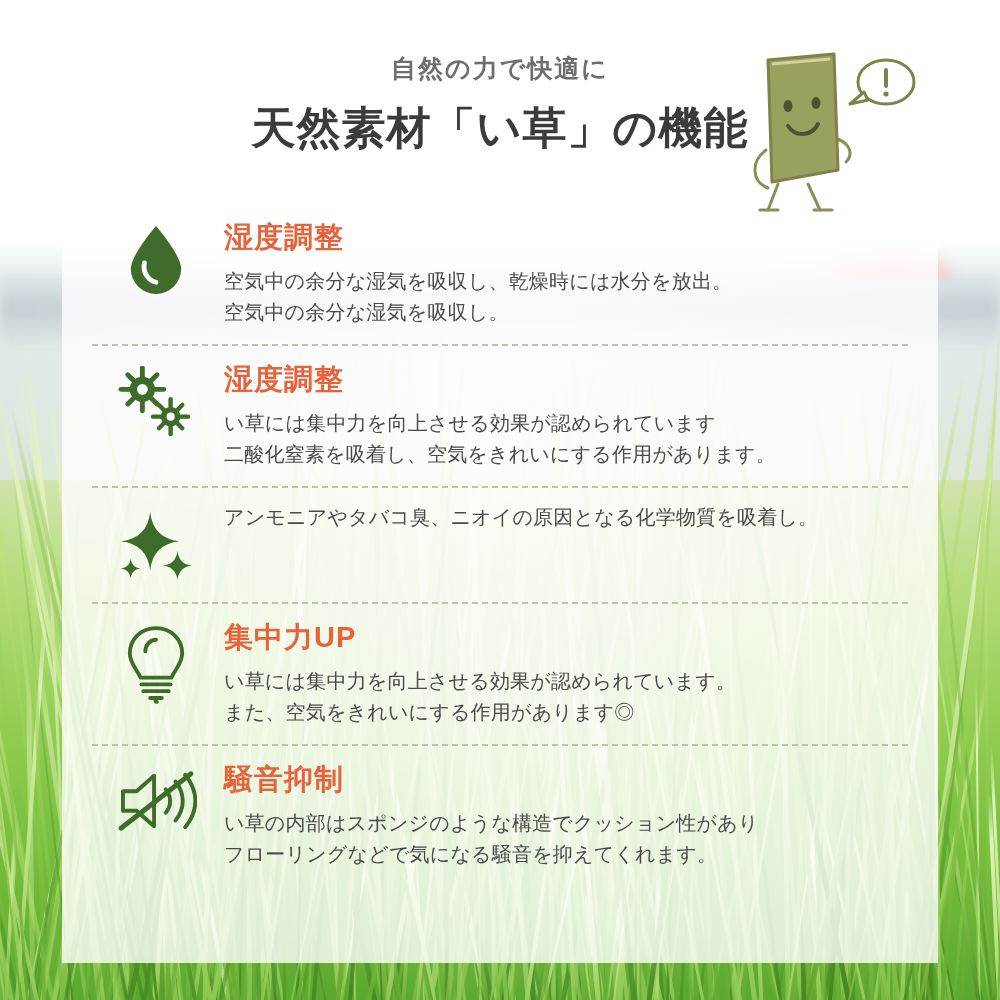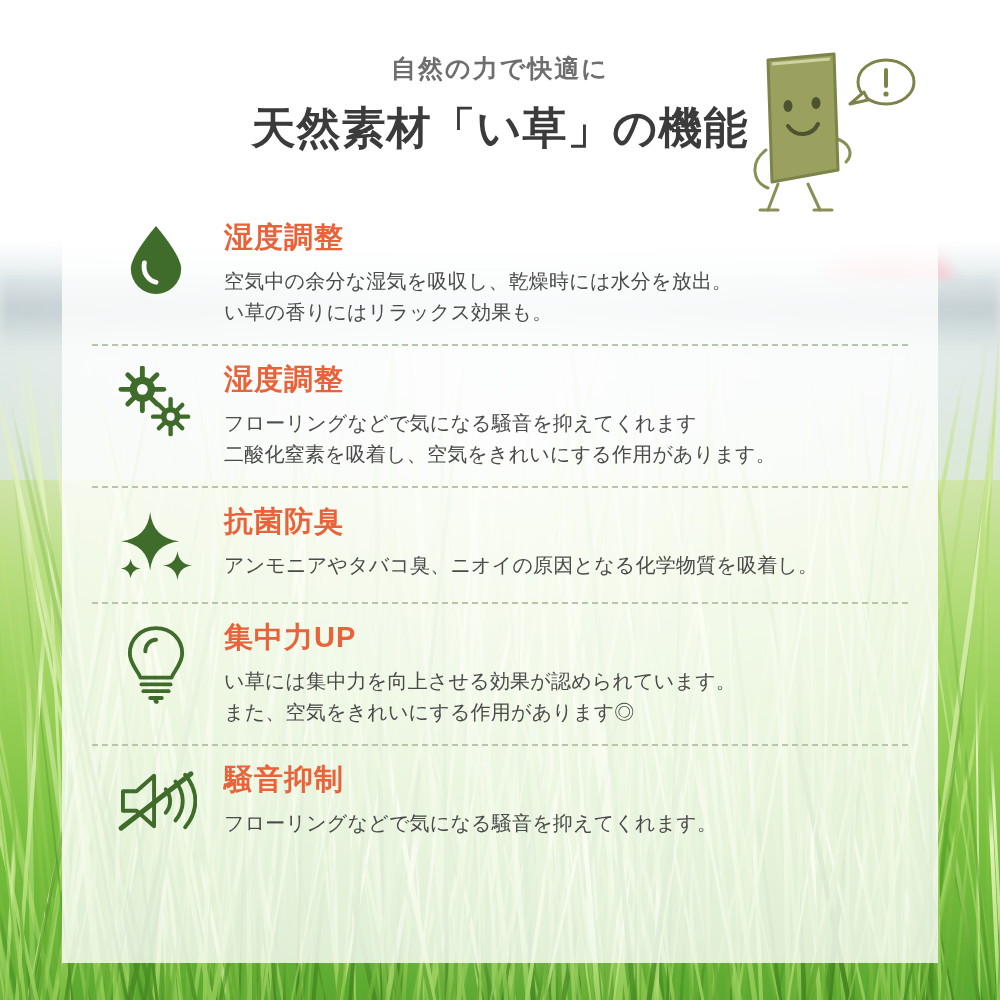--- a/index.html
+++ b/index.html
@@ -656,21 +656,21 @@
       <div class="row-icon">
         <svg class="ico" viewBox="0 0 64 72" width="62" height="70" aria-hidden="true">
           <path d="M32 2 C32 2 6 32 6 46 A26 26 0 0 0 58 46 C58 32 32 2 32 2 Z" fill="#3f6b2b"></path>
           <path d="M20 40 C18 50 24 58 32 60" fill="none" stroke="#ffffff" stroke-width="5" stroke-linecap="round"></path>
         </svg>
       </div>
       <div class="row-text">
         <p class="row-title">湿度調整</p>
         <p class="row-desc">
           <span>空気中の余分な湿気を吸収し、乾燥時には水分を放出。</span>
-          <span>い草の香りにはリラックス効果も。</span>
+          <span>空気中の余分な湿気を吸収し。</span>
         </p>
       </div>
     </div>
 
     <div class="row">
       <div class="row-icon">
         <svg class="ico" viewBox="0 0 80 76" width="78" height="74" aria-hidden="true">
           <g fill="#3f6b2b">
             <g transform="translate(26,24)">
               <circle cx="0" cy="0" r="13"></circle>
@@ -699,38 +699,37 @@
                   <line x1="-6" y1="6" x2="-12" y2="12"></line>
               </g>
               <circle cx="0" cy="0" r="4.2" fill="#ffffff"></circle>
             </g>
           </g>
         </svg>
       </div>
       <div class="row-text">
         <p class="row-title">湿度調整</p>
         <p class="row-desc">
-          <span>フローリングなどで気になる騒音を抑えてくれます</span>
+          <span>い草には集中力を向上させる効果が認められています</span>
           <span>二酸化窒素を吸着し、空気をきれいにする作用があります。</span>
         </p>
       </div>
     </div>
 
     <div class="row">
       <div class="row-icon">
         <svg class="ico" viewBox="0 0 80 80" width="78" height="78" aria-hidden="true">
           <g fill="#3f6b2b">
             <path d="M34 4 C36 22 46 32 64 34 C46 36 36 46 34 64 C32 46 22 36 4 34 C22 32 32 22 34 4 Z"></path>
             <path d="M62 44 C63 53 68 58 77 59 C68 60 63 65 62 74 C61 65 56 60 47 59 C56 58 61 53 62 44 Z"></path>
             <path d="M14 52 C15 58 18 61 24 62 C18 63 15 66 14 72 C13 66 10 63 4 62 C10 61 13 58 14 52 Z"></path>
           </g>
         </svg>
       </div>
       <div class="row-text">
-        <p class="row-title">抗菌防臭</p>
         <p class="row-desc">
           <span>アンモニアやタバコ臭、ニオイの原因となる化学物質を吸着し。</span>
         </p>
       </div>
     </div>
 
     <div class="row">
       <div class="row-icon">
         <svg class="ico" viewBox="0 0 66 84" width="64" height="82" aria-hidden="true">
           <g fill="none" stroke="#3f6b2b" stroke-width="4" stroke-linecap="round" stroke-linejoin="round">
@@ -760,19 +759,20 @@
             <path d="M52 24 C58 31 58 41 52 48"></path>
             <path d="M62 16 C72 28 72 44 62 56"></path>
             <path d="M72 9 C86 26 86 46 72 63"></path>
             <line x1="6" y1="64" x2="78" y2="8" stroke-width="5"></line>
           </g>
         </svg>
       </div>
       <div class="row-text">
         <p class="row-title">騒音抑制</p>
         <p class="row-desc">
+          <span>い草の内部はスポンジのような構造でクッション性があり</span>
           <span>フローリングなどで気になる騒音を抑えてくれます。</span>
         </p>
       </div>
     </div>
 
   </div>
 </div>
 
 </body></html>

